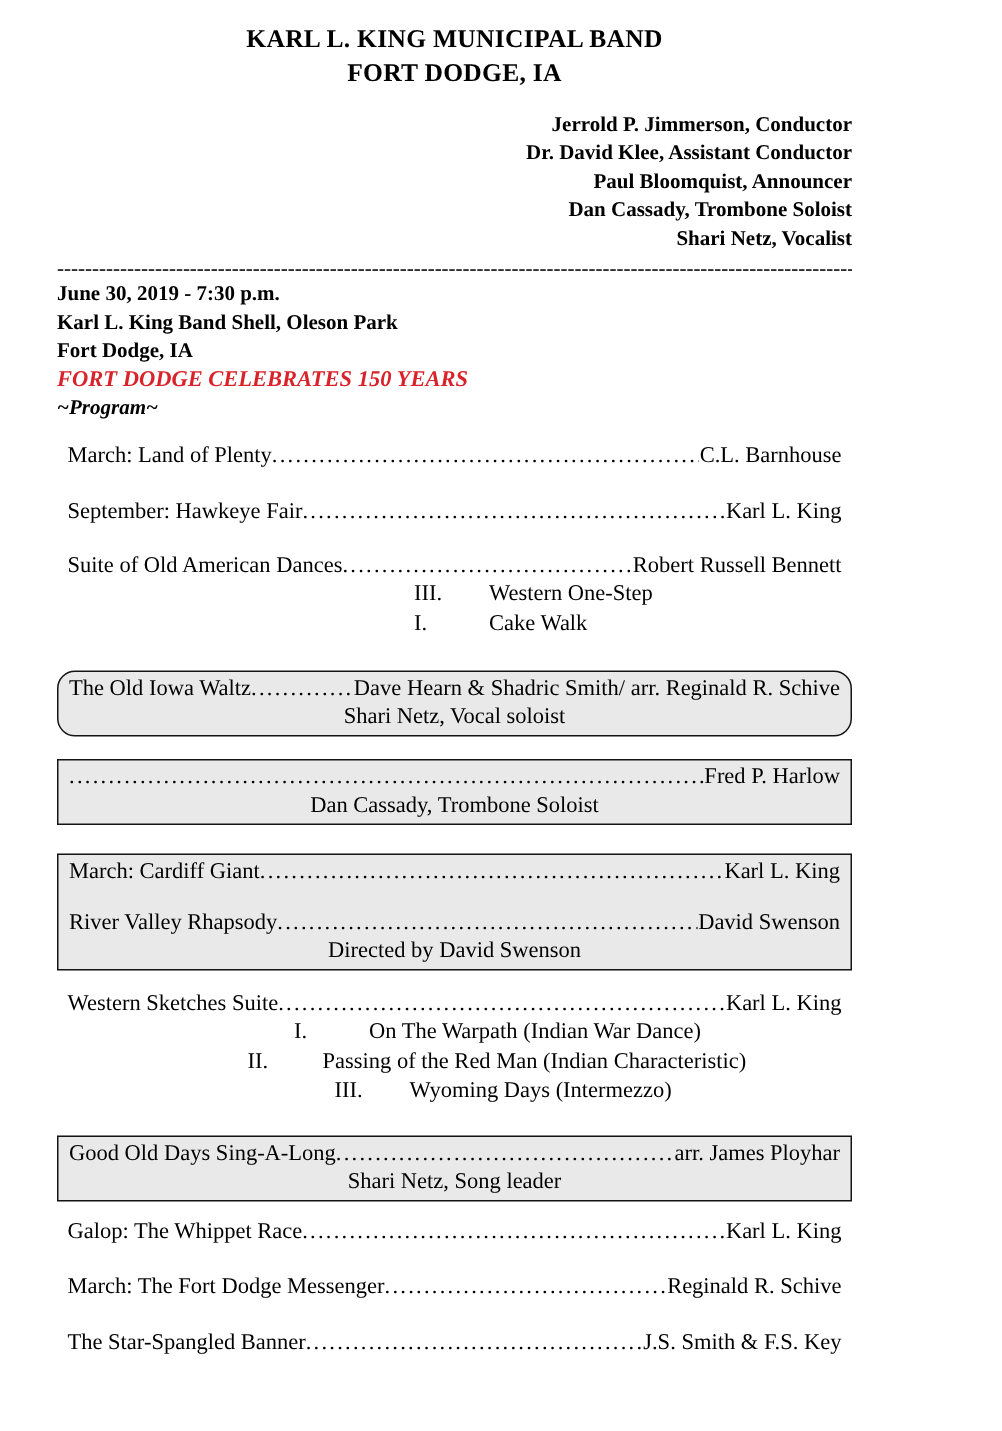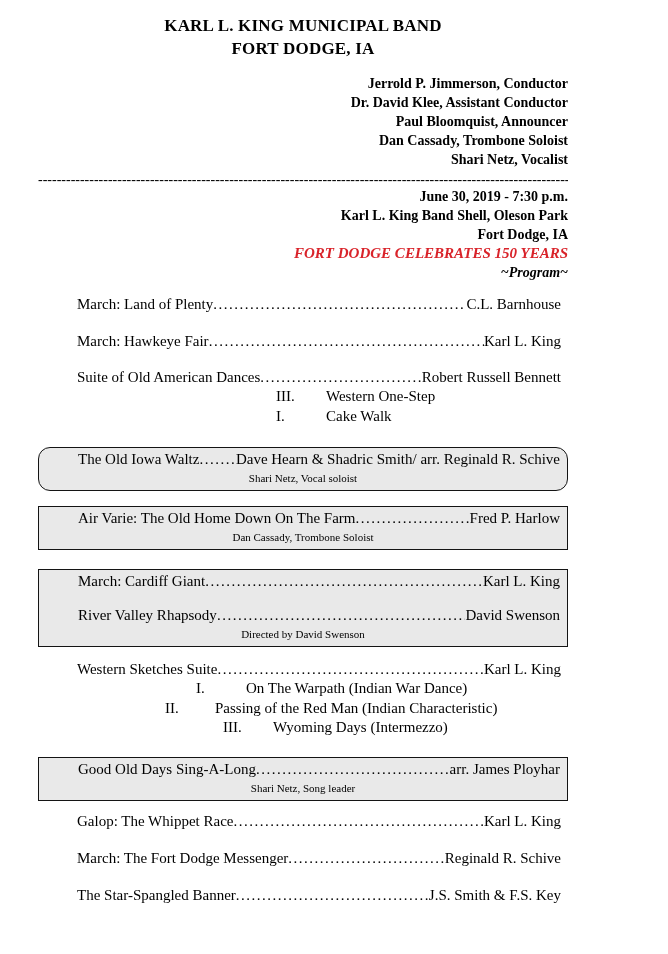--- a/index.html
+++ b/index.html
@@ -15,42 +15,42 @@
   }
   
   .band-title { text-align:center; font-weight:bold; font-size:17px; line-height:23px; letter-spacing:.2px; }
   .personnel { margin-top:14px; }
   .personnel-line { text-align:right; font-weight:bold; font-size:14px; line-height:19px; }
   
   .dash-rule { margin-top:3px; height:15px; line-height:15px; font-size:14px;
                overflow:hidden; white-space:nowrap; }
   .dash-rule::after { content:"--------------------------------------------------------------------------------------------------------------------------------------------------------------------------------------------------------------------------------------------------------------------"; }
   
-  .event-line { text-align:right; font-weight:bold; font-size:14px; line-height:19px; }
+  .event-line { text-align:left; font-weight:bold; font-size:14px; line-height:19px; }
   .banner { color:var(--banner-red,#d9232a); font-style:italic; font-size:15px; }
   .program-label { font-style:italic; }
   
   .program { margin-top:12px; }
-  .piece-line { display:flex; align-items:baseline; font-size:15px; line-height:20px;margin-left:32px; }
+  .piece-line { display:flex; align-items:baseline; font-size:15px; line-height:20px; }
   .piece { padding:0 7px; }
   .pt, .pc { white-space:nowrap; }
   .dots { flex:1 1 auto; overflow:hidden; white-space:nowrap; }
   .dots::after { content:".........................................................................................................................................................................................."; letter-spacing:1.5px; }
   .mv { font-size:15px; line-height:19.5px; white-space:nowrap; }
   .mv .num { display:inline-block; }
   .mv-suite .mv { padding-left:231px; }
   .mv-suite .mv .num { width:50px; }
   .mv-western .mv:nth-child(1) { padding-left:151px; }
   .mv-western .mv:nth-child(2) { padding-left:120px; }
   .mv-western .mv:nth-child(3) { padding-left:178px; }
   .mv-western .mv .num { width:50px; }
   
   .boxed { background:var(--box-bg,#e9e9e9); border:1px solid #141414; padding:2px 7px; }
   .boxed .piece-line { line-height:19px; }
-  .note { text-align:center; font-size:11px; line-height:19px; }
+  .note { text-align:center; font-size:15px; line-height:19px; }
   .box-spacer { height:15px; }
   
   .m17 { margin-top:17px; } .m16 { margin-top:16px; } .m21 { margin-top:21px;border-radius:12px; }
   .m15 { margin-top:15px; } .m19 { margin-top:19px; } .m12 { margin-top:12px;font-family:Liberation Serif, serif; }
   .m10 { margin-top:10px; }
 </style>
 </head>
 <body>
 
 <div class="page">
@@ -78,21 +78,21 @@
 
   <div class="program">
 
     <div class="piece piece-line">
       <span class="pt">March: Land of Plenty</span>
       <span class="dots"></span>
       <span class="pc">C.L. Barnhouse</span>
     </div>
 
     <div class="piece piece-line m17">
-      <span class="pt">March: Hawkeye Fair</span>
+      <span class="pt">September: Hawkeye Fair</span>
       <span class="dots"></span>
       <span class="pc">Karl L. King</span>
     </div>
 
     <div class="piece m16">
       <div class="piece-line">
         <span class="pt">Suite of Old American Dances</span>
         <span class="dots"></span>
         <span class="pc">Robert Russell Bennett</span>
       </div>
@@ -110,21 +110,20 @@
       <div class="piece-line">
         <span class="pt">The Old Iowa Waltz</span>
         <span class="dots"></span>
         <span class="pc">Dave Hearn &amp; Shadric Smith/ arr. Reginald R. Schive</span>
       </div>
       <div class="note">Shari Netz, Vocal soloist</div>
     </div>
 
     <div class="boxed m15">
       <div class="piece-line">
-        <span class="pt">Air Varie: The Old Home Down On The Farm</span>
         <span class="dots"></span>
         <span class="pc">Fred P. Harlow</span>
       </div>
       <div class="note">Dan Cassady, Trombone Soloist</div>
     </div>
 
     <div class="boxed m19">
       <div class="piece-line">
         <span class="pt">March: Cardiff Giant</span>
         <span class="dots"></span>

